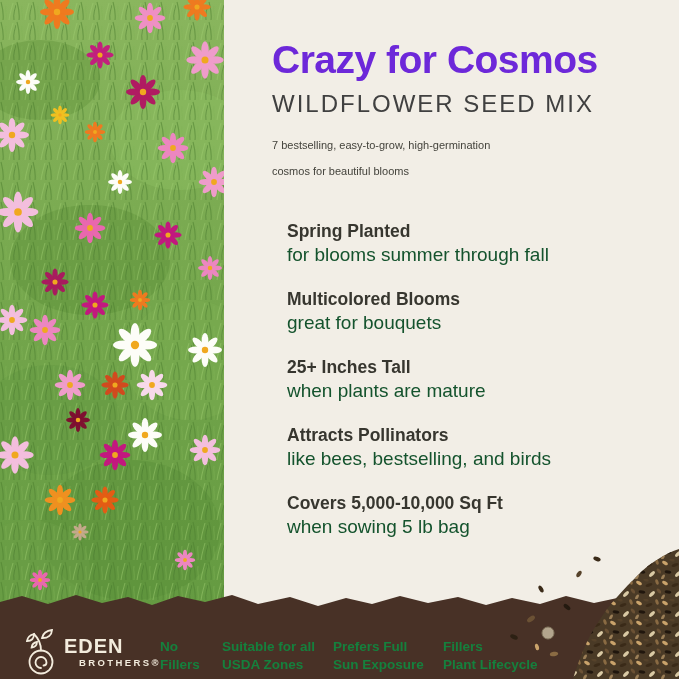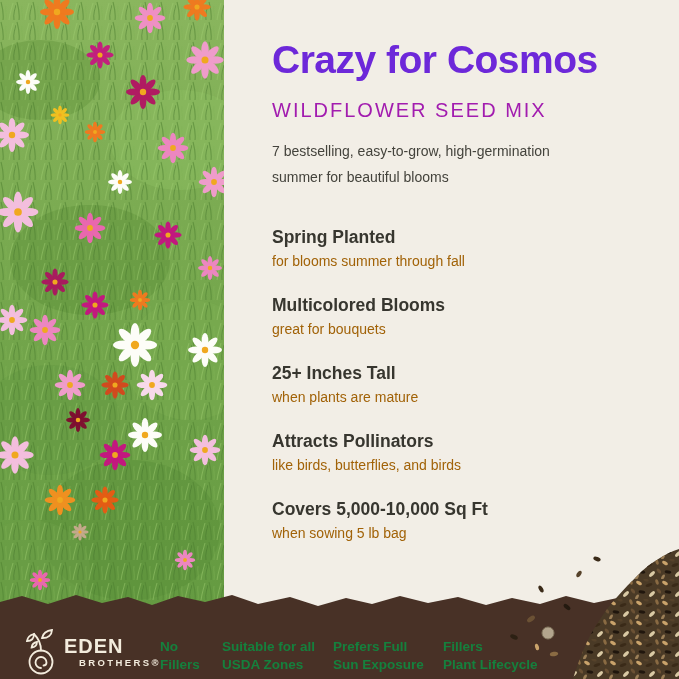--- a/index.html
+++ b/index.html
@@ -5,26 +5,26 @@
   html,body{margin:0;padding:0;background:#ffffff;}
   .canvas{
     position:relative;width:679px;height:679px;overflow:hidden;
     background:#f2eee6;font-family:"Liberation Sans",sans-serif;
   }
   
   .photo{position:absolute;left:0;top:0;width:224px;height:612px;z-index:1;}
   
   .content{position:absolute;left:272px;top:38px;width:382px;z-index:1;}
   .title{font-size:39px;line-height:44px;font-weight:bold;color:#6d28d9;letter-spacing:-0.5px;margin:0;}
-  .subtitle{font-size:20px;line-height:32px;color:#a21caf;letter-spacing:2px;margin-top:12px;}
-  .desc{margin-top:12px;font-size:14px;line-height:26px;color:#44433c;}
-  .features{margin-top:36px;}
+  .subtitle{font-size:24px;line-height:32px;color:#404040;letter-spacing:2px;margin-top:6px;}
+  .desc{margin-top:12px;font-size:11px;line-height:26px;color:#44433c;}
+  .features{margin-top:36px;margin-left:15px;}
   .feature{margin-bottom:21px;}
   .f-h{font-size:17.5px;line-height:23px;font-weight:bold;color:#37362f;}
-  .f-b{font-size:14px;line-height:24px;color:#a16207;}
+  .f-b{font-size:19px;line-height:24px;color:#14532d;}
   
   .brownbar{position:absolute;left:0;bottom:0;width:679px;height:92px;z-index:2;display:block;}
   
   .footer{position:absolute;left:0;top:12px;width:625px;height:679px;z-index:3;pointer-events:none;}
   .brand{position:absolute;left:24px;top:615px;display:flex;align-items:center;gap:6px;color:#f3ecdd;}
   .brand-top{font-size:20px;font-weight:bold;letter-spacing:1px;line-height:22px;}
   .brand-bottom{font-size:9.5px;font-weight:bold;letter-spacing:2.4px;line-height:12px;padding-left:15px;}
   .badge{position:absolute;top:626px;color:#15803d;font-size:13.5px;font-weight:bold;line-height:17.5px;}
   .badge-1{left:160px;} .badge-2{left:222px;} .badge-3{left:333px;} .badge-4{left:443px;}
   
@@ -110,38 +110,38 @@
       <use href="#fl" transform="translate(185,560) scale(0.6)" color="#ec86c0"></use>
       <use href="#fl" transform="translate(40,580) scale(0.6)" color="#e967ae"></use>
     </svg>
   </div>
 
   <div class="content">
     <h1 class="title">Crazy for Cosmos</h1>
     <div class="subtitle">WILDFLOWER SEED MIX</div>
     <div class="desc">
       <div>7 bestselling, easy-to-grow, high-germination</div>
-      <div>summer for beautiful blooms</div>
+      <div>cosmos for beautiful blooms</div>
     </div>
     <div class="features">
       <div class="feature">
         <div class="f-h">Spring Planted</div>
         <div class="f-b">for blooms summer through fall</div>
       </div>
       <div class="feature">
         <div class="f-h">Multicolored Blooms</div>
         <div class="f-b">great for bouquets</div>
       </div>
       <div class="feature">
         <div class="f-h">25+ Inches Tall</div>
         <div class="f-b">when plants are mature</div>
       </div>
       <div class="feature">
         <div class="f-h">Attracts Pollinators</div>
-        <div class="f-b">like birds, butterflies, and birds</div>
+        <div class="f-b">like bees, bestselling, and birds</div>
       </div>
       <div class="feature">
         <div class="f-h">Covers 5,000-10,000 Sq Ft</div>
         <div class="f-b">when sowing 5 lb bag</div>
       </div>
     </div>
   </div>
 
   <svg class="brownbar" viewBox="0 0 679 92" xmlns="http://www.w3.org/2000/svg">
     <path fill="#483126" d="M0,15 L22,9 L48,17 L76,8 L102,16 L128,10 L152,18 L178,9 L205,15 L232,8 L258,17 L290,10 L318,19 L346,11 L372,17 L400,9 L428,16 L458,10 L486,18 L512,11 L540,17 L566,9 L594,16 L622,10 L648,17 L679,11 L679,92 L0,92 Z"></path>

